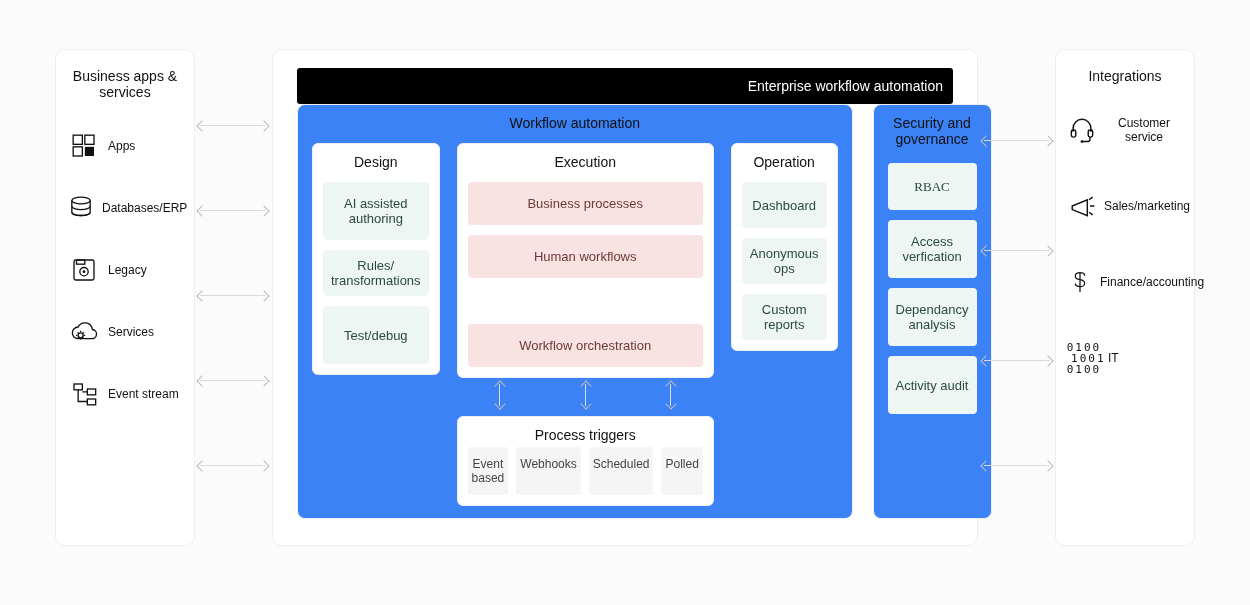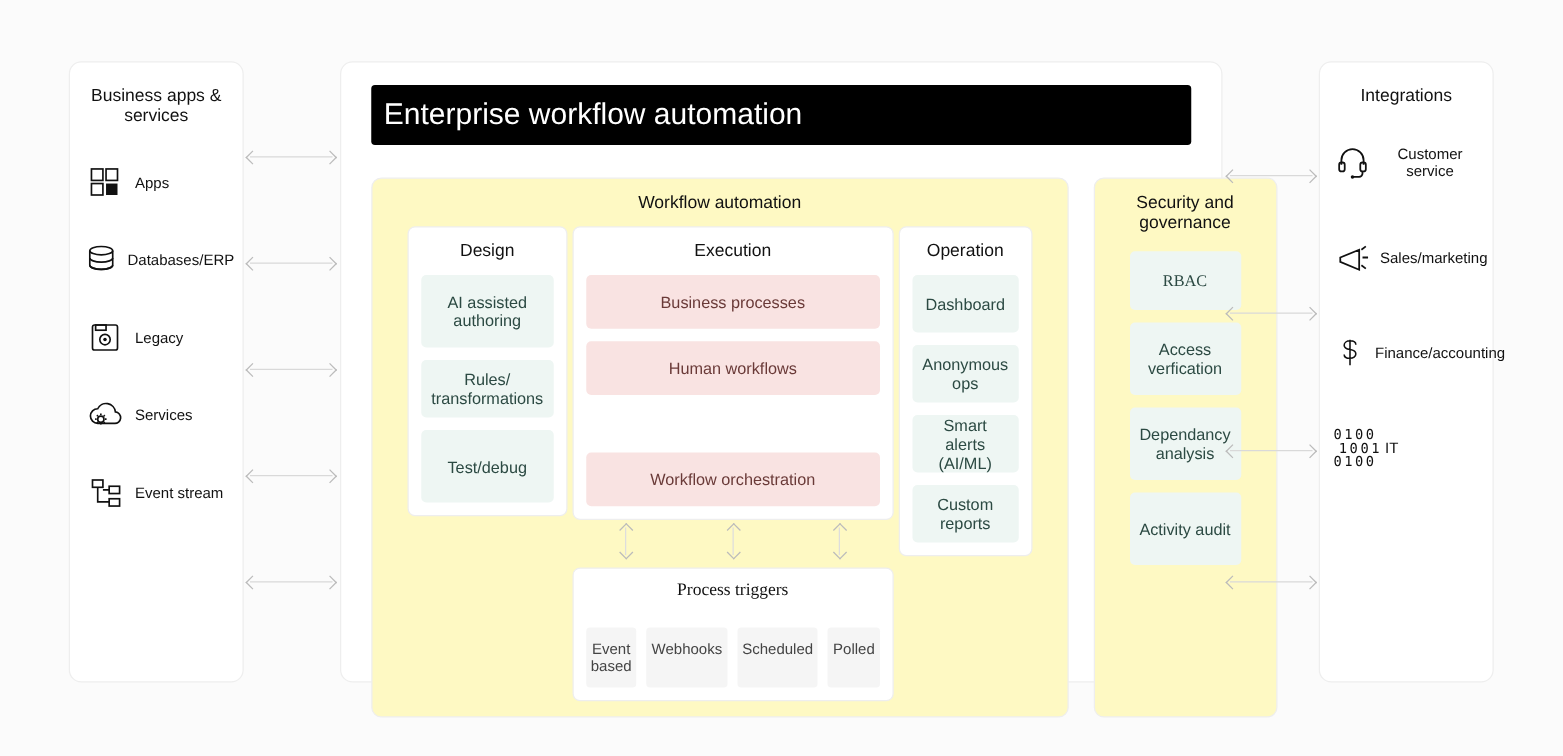--- a/index.html
+++ b/index.html
@@ -39,31 +39,30 @@
   .side-item .lbl { font-size: 12px; }
 
   .main-panel {
     padding: 18px 24px 30px;
   }
   .banner {
     background: #000;
     color: #fff;
     border-radius: 3px;
     padding: 10px;
-    text-align: left;
-    font-size: 24px;
+    text-align: right;
+    font-size: 14px;
     font-weight: 500;
-    margin-bottom: 26px;
   }
   .row-flex { display:flex; align-items:stretch; gap:20px; }
   .card {
-    background:#fef9c3;
+    background:#3b82f6;
     border:1px solid #eee;
     border-radius:8px;
-    padding:12px 28px;
+    padding:12px 14px;
     text-align:center;
   }
   .col-title { font-size:14px; margin-bottom:12px; }
   .box {
     border-radius:4px;
     padding:14px 8px;
     font-size:13px;
     margin-bottom:10px;
   }
   .box.mint  { background:#eef6f3; color:#2c4a43; }
@@ -180,21 +179,21 @@
   </div>
 </div>
 
 <div class="panel main-panel" style="left:272px; top:49px; width:706px; height:497px;">
   <div class="banner">Enterprise workflow automation</div>
 
   <div class="row-flex">
 
     <div class="card" style="flex:0 0 510px; padding-top:10px;">
       <div class="col-title">Workflow automation</div>
-      <div class="row-flex" style="gap:4px; align-items:flex-start;">
+      <div class="row-flex" style="gap:17px; align-items:flex-start;">
 
         <div class="sub-card" style="flex:0 0 110px;">
           <div class="col-title">Design</div>
           <div class="box mint" style="height:58px;display:flex;align-items:center;justify-content:center;">AI assisted authoring</div>
           <div class="box mint" style="height:46px;display:flex;align-items:center;justify-content:center;white-space:pre-line;">Rules/
 transformations</div>
           <div class="box mint" style="height:58px;display:flex;align-items:center;justify-content:center;margin-bottom:0;">Test/debug</div>
         </div>
 
         <div style="flex:1;display:flex;flex-direction:column;">
@@ -209,35 +208,34 @@
                 <div class="line"></div>
               </div>
             <div class="varrow">
                 <div class="line"></div>
               </div>
             <div class="varrow">
                 <div class="line"></div>
               </div>
           </div>
           <div class="sub-card">
-            <div class="col-title" style="margin-bottom:21px;font-family:Liberation Serif, serif;">Process triggers</div>
+            <div class="col-title" style="margin-bottom:4px;">Process triggers</div>
             <div class="triggers-row">
               <div class="trigger">Event based</div>
               <div class="trigger">Webhooks</div>
               <div class="trigger">Scheduled</div>
               <div class="trigger">Polled</div>
             </div>
           </div>
         </div>
 
         <div class="sub-card" style="flex:0 0 106px;">
           <div class="col-title">Operation</div>
           <div class="box mint" style="height:46px;display:flex;align-items:center;justify-content:center;">Dashboard</div>
           <div class="box mint" style="height:46px;display:flex;align-items:center;justify-content:center;">Anonymous ops</div>
-          <div class="box mint" style="height:46px;display:flex;align-items:center;justify-content:center;">Smart alerts (AI/ML)</div>
           <div class="box mint" style="height:46px;display:flex;align-items:center;justify-content:center;margin-bottom:0;">Custom reports</div>
         </div>
       </div>
     </div>
 
     <div class="card" style="flex:1;padding-top:10px;">
       <div class="col-title" style="margin-bottom:16px;">Security and governance</div>
       <div class="box mint" style="height:47px;display:flex;align-items:center;justify-content:center;font-family:Liberation Serif, serif;">RBAC</div>
       <div class="box mint" style="height:58px;display:flex;align-items:center;justify-content:center;">Access verfication</div>
       <div class="box mint" style="height:58px;display:flex;align-items:center;justify-content:center;">Dependancy analysis</div>

